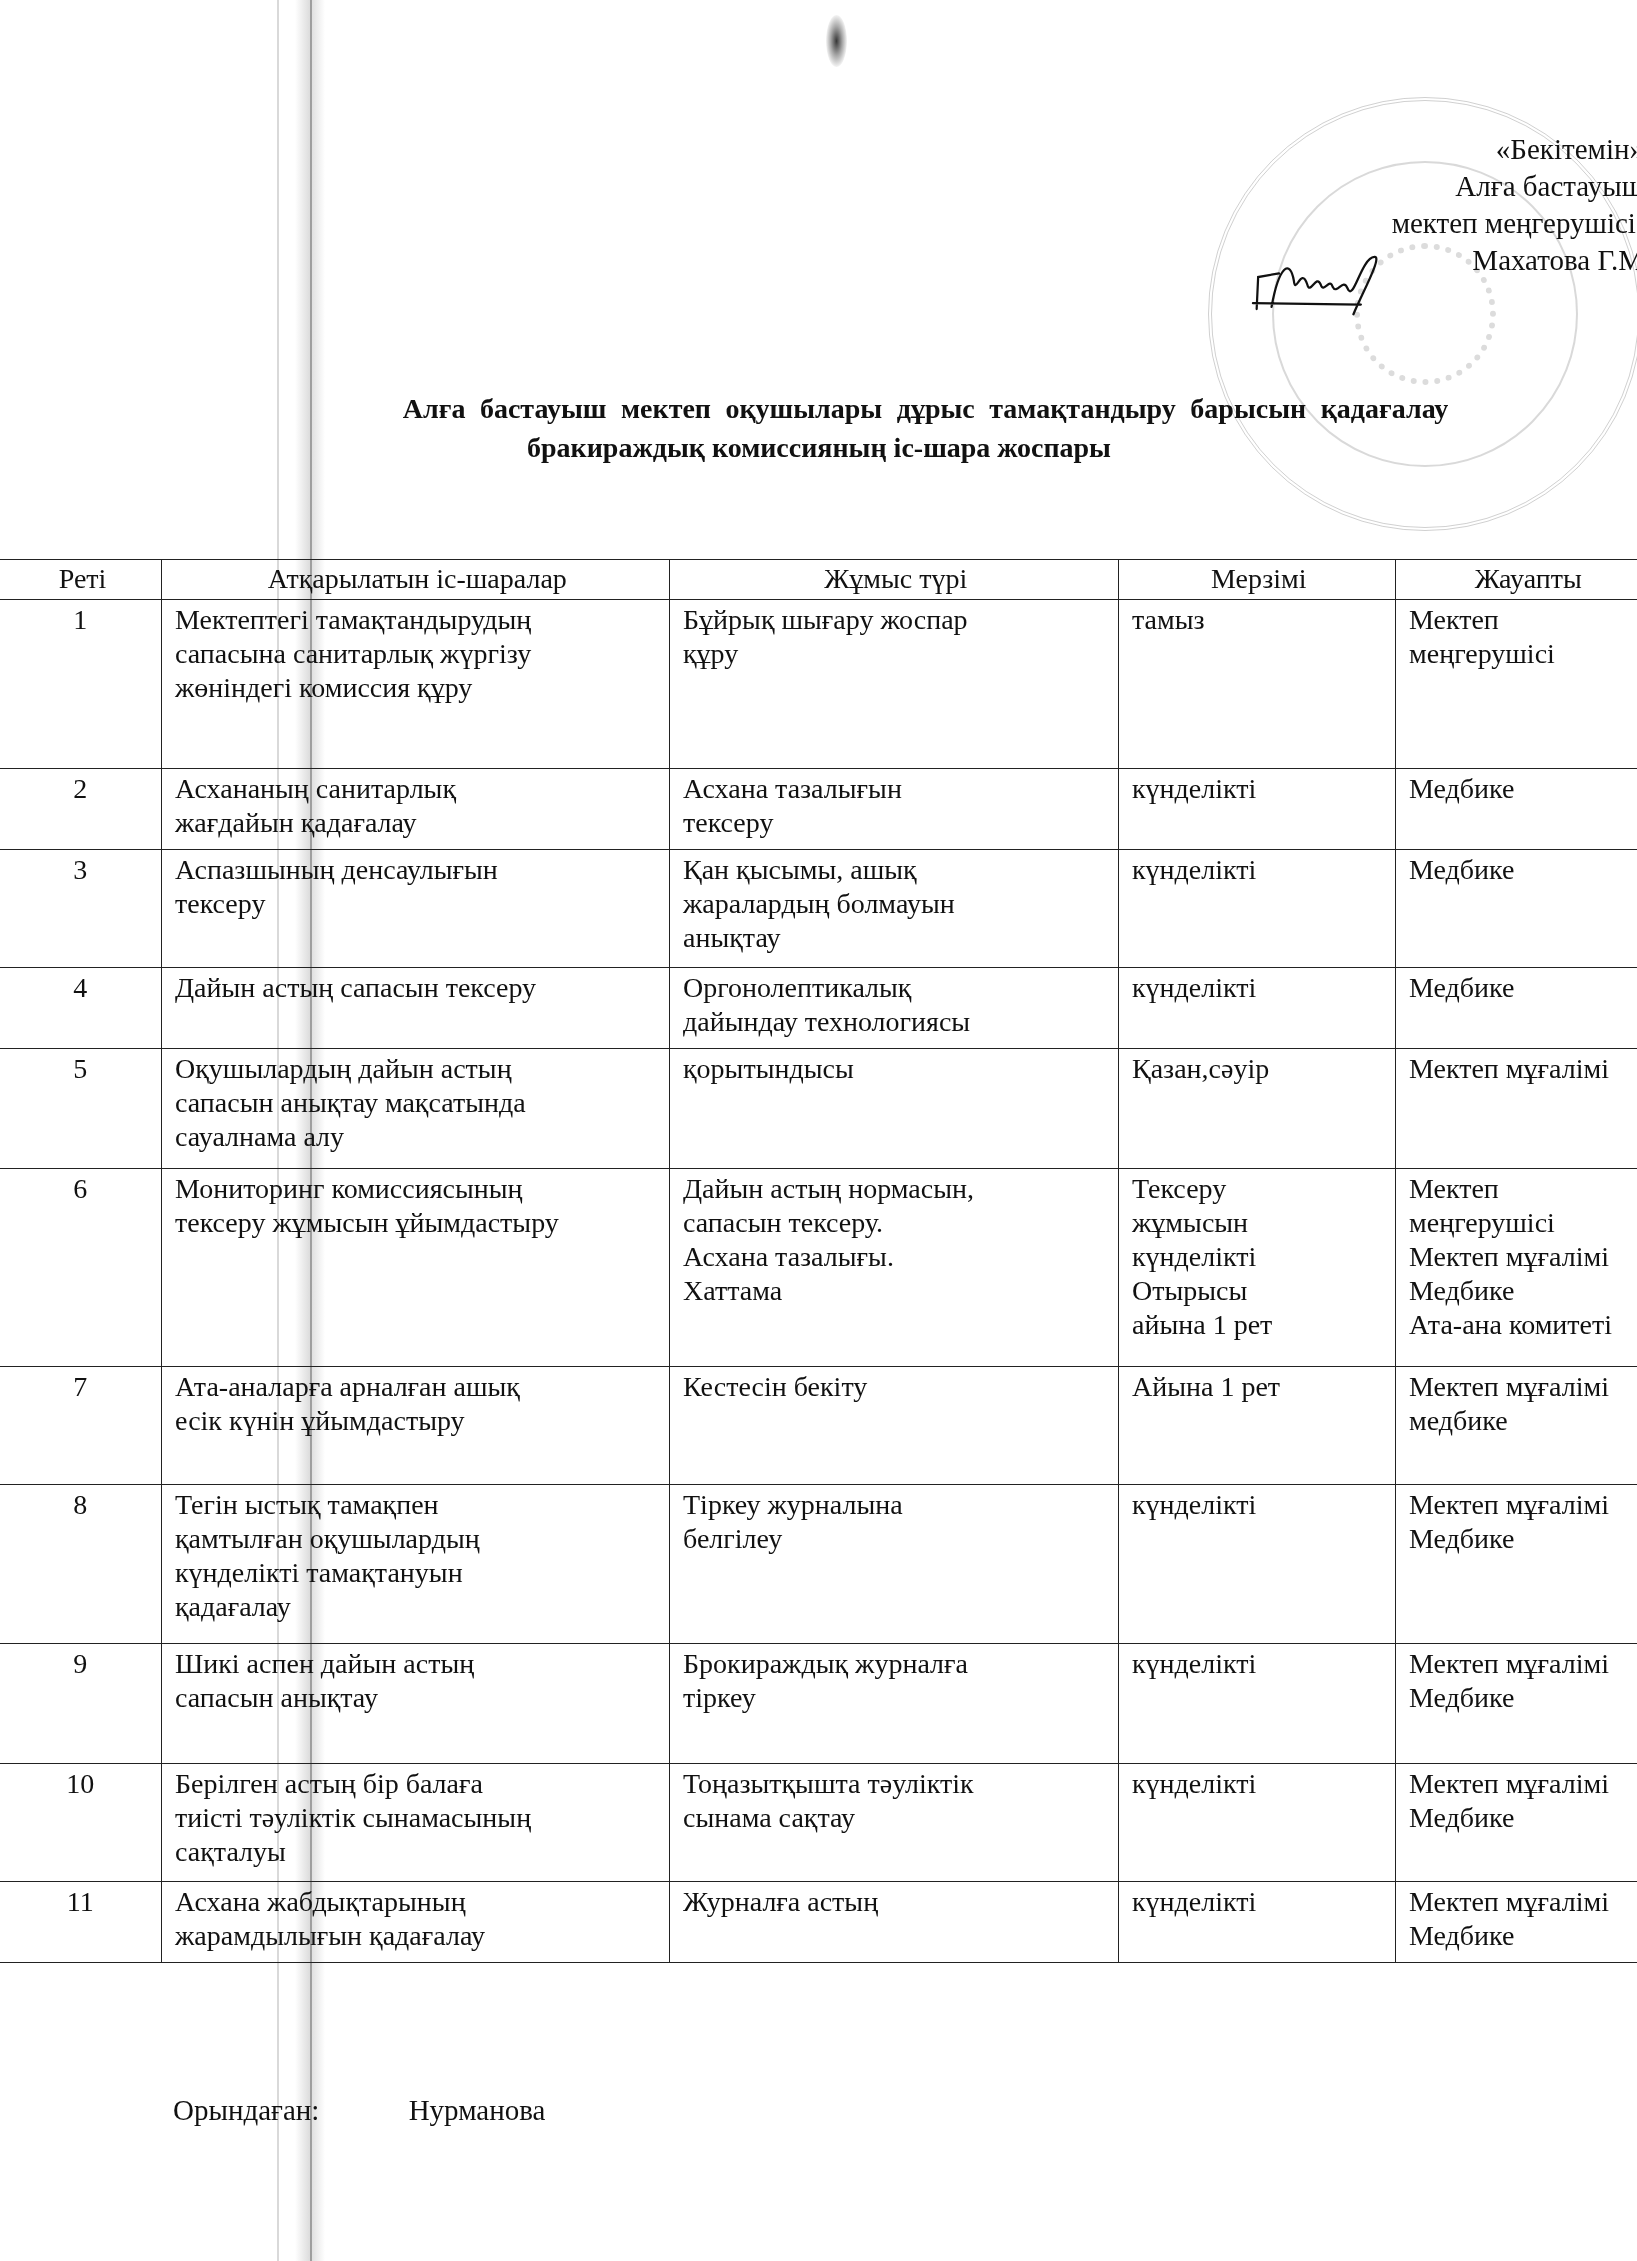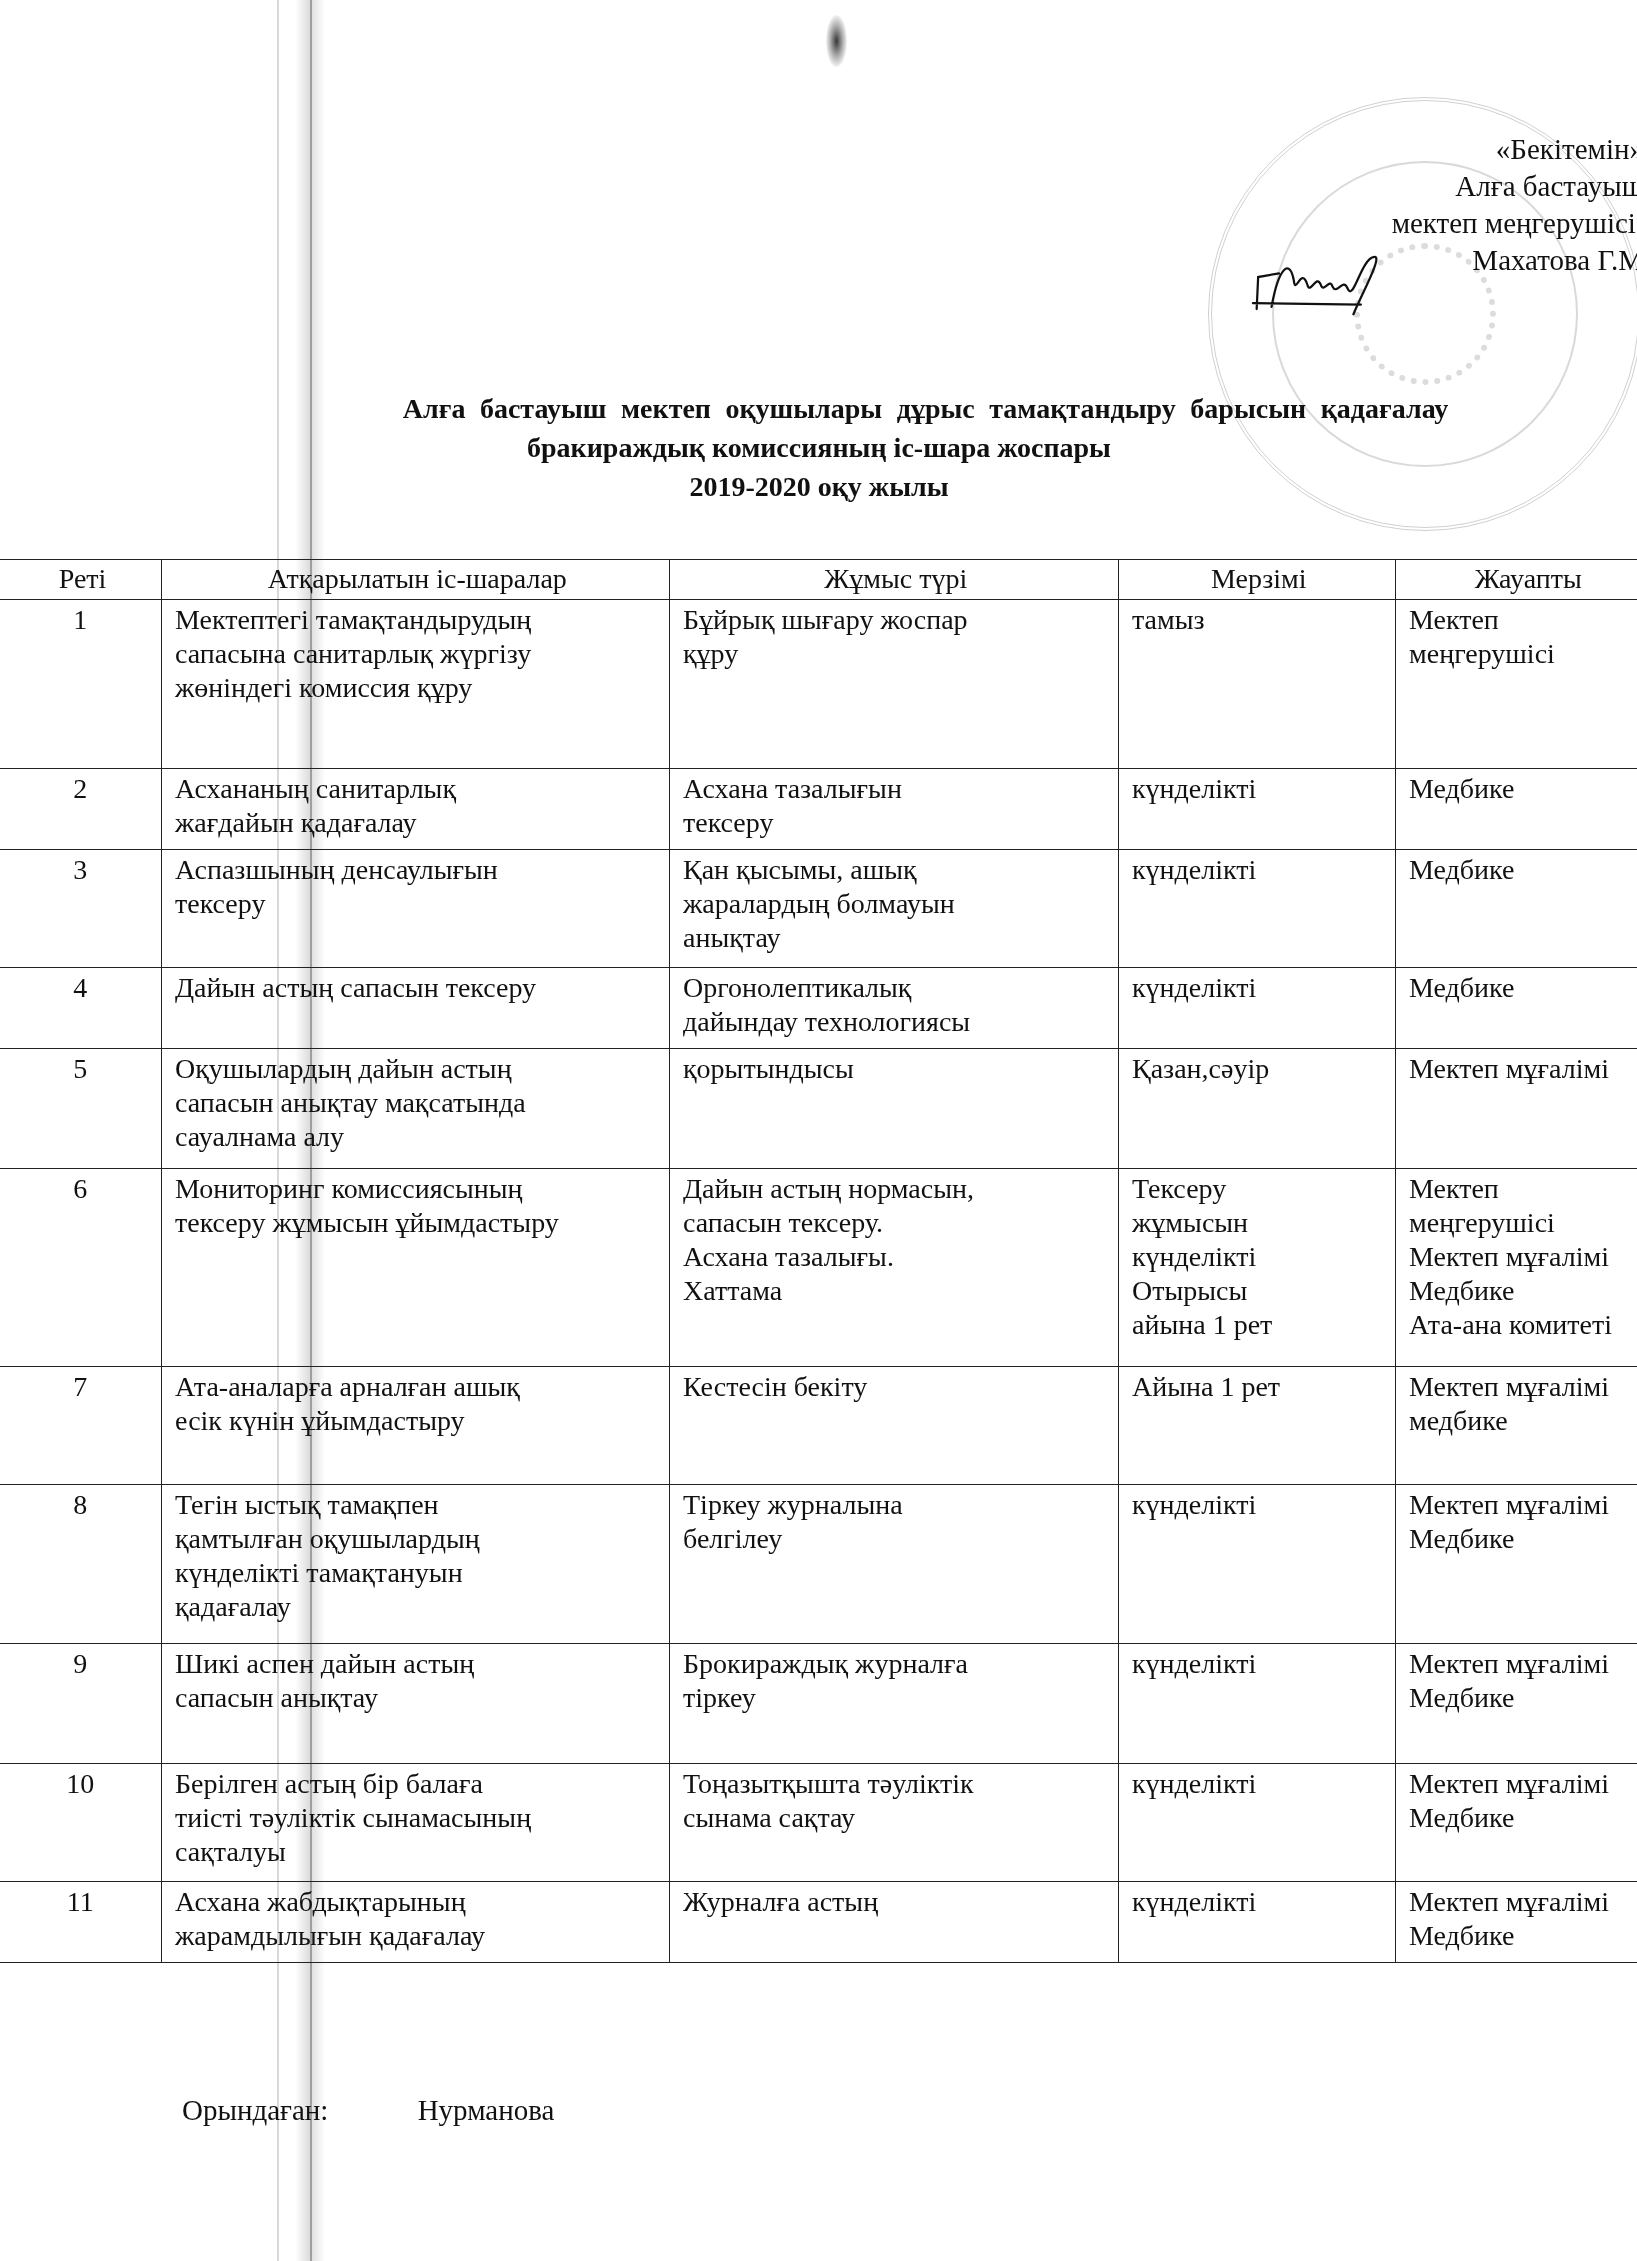--- a/index.html
+++ b/index.html
@@ -65,21 +65,21 @@
     padding: 3px 9px 3px 13.5px;
     text-align: left;
   }
   table.plan th { font-weight: normal; text-align: center; padding-top: 1.5px; padding-bottom: 3px; height: 31px; }
   table.plan th.col-num { font-weight: normal; margin-top: 43px; }
   table.plan td.col-num { text-align: center; padding-left: 3px; padding-right: 3px; }
   table.plan tr { border-left: none; }
   table.plan td:first-child, table.plan th:first-child { border-left: none; }
   .cell-line { display:block; white-space: nowrap; }
   .footer {
-    position: absolute; left: 182px; top: 2094px;
+    position: absolute; left: 173px; top: 2094px;
     font-size: 29px;
   }
   .footer span { display:inline-block; }
   .footer .value { margin-left: 82px; }
 </style>
 </head>
 <body>
 
 <div class="scan-streak" style="left:295px;width:30px;"></div>
 <div class="scan-line" style="left:310px;"></div>
@@ -95,21 +95,20 @@
   <div>Махатова  Г.М</div>
 </div>
 
 <svg class="signature" viewBox="0 0 260 90">
   <path d="M10 78 L12 35 L40 30 M30 75 C40 20, 55 10, 60 40 C62 60, 70 20, 78 45 C82 60, 90 30, 96 45 C100 58, 108 35, 112 48 C118 60, 126 35, 132 50 C140 70, 150 10, 168 8 C180 6, 150 60, 140 85 M5 70 L150 72" fill="none" stroke="#111" stroke-width="3" stroke-linecap="round"></path>
 </svg>
 
 <div class="title">
   <div class="line1">Алға  бастауыш  мектеп  оқушылары  дұрыс  тамақтандыру  барысын  қадағалау</div>
   <div>бракираждық  комиссияның  іс-шара  жоспары</div>
-  <div>2019-2020 оқу жылы</div>
 </div>
 
 <table class="plan">
   <colgroup>
     <col style="width:161px">
     <col style="width:508px">
     <col style="width:449px">
     <col style="width:277px">
     <col style="width:262px">
   </colgroup>

